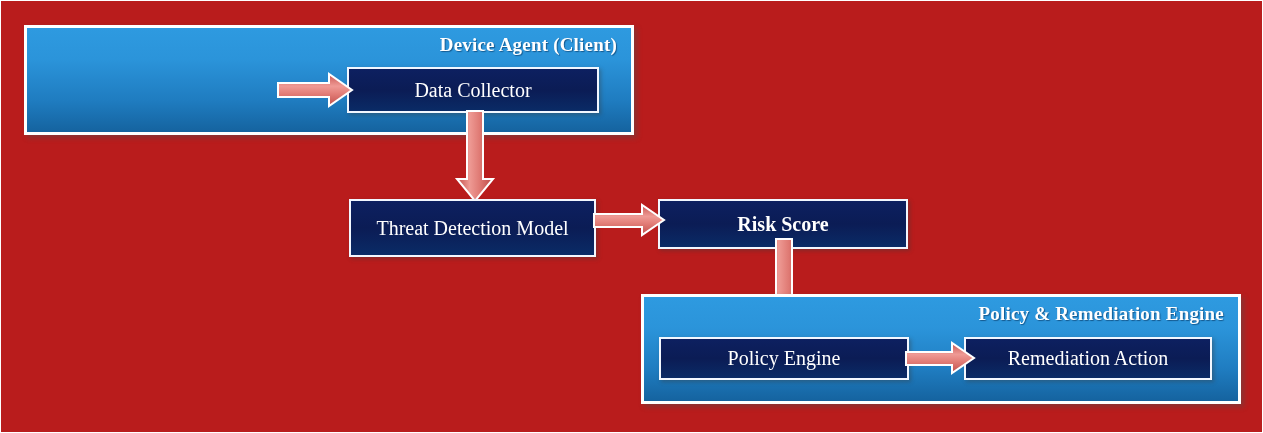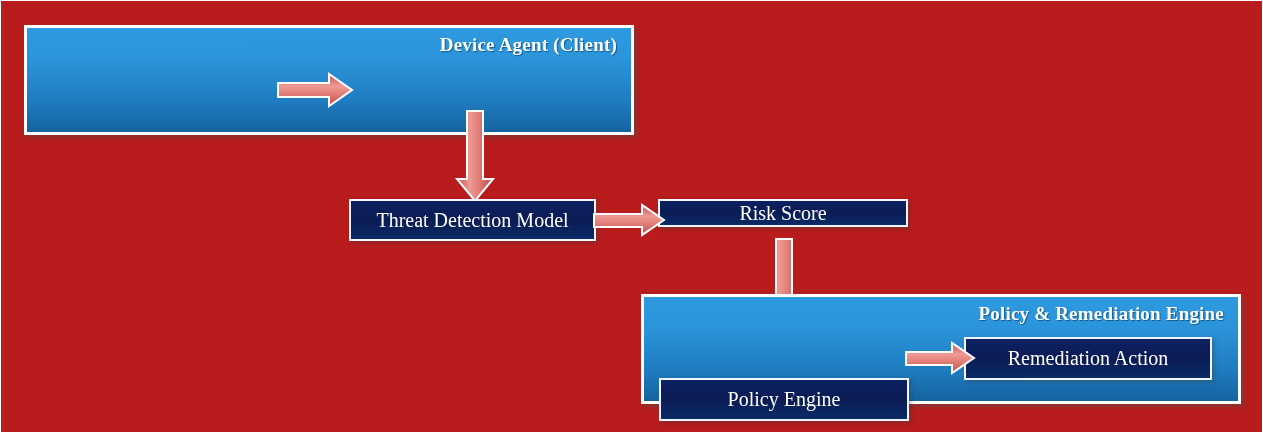--- a/index.html
+++ b/index.html
@@ -64,20 +64,23 @@
 </head>
 <body>
 
 <div id="canvas">
 
   <div class="panel" style="left:23px; top:24px; width:610px; height:110px;">
     <span class="panel-title">Device Agent (Client)</span>
   </div>
 
 
+  <div class="node" style="left:346px; top:66px; width:252px; height:46px;">
+    <span>Data Collector</span>
+  </div>
 
   <div class="arrow" style="left:276px; top:72px; width:76px; height:34px;">
     <svg width="76" height="34" viewBox="0 0 76 34">
       <defs>
         <linearGradient id="gr-h1" x1="0" y1="0" x2="0" y2="1">
           <stop offset="0%" stop-color="#c85551"></stop>
           <stop offset="38%" stop-color="#ef9a95"></stop>
           <stop offset="62%" stop-color="#e27d77"></stop>
           <stop offset="100%" stop-color="#c14f4b"></stop>
         </linearGradient>
@@ -94,25 +97,25 @@
           <stop offset="35%" stop-color="#ee9a94"></stop>
           <stop offset="62%" stop-color="#e07b75"></stop>
           <stop offset="100%" stop-color="#bb4845"></stop>
         </linearGradient>
       </defs>
       <polygon points="14,0 30,0 30,68 40,68 22,90 4,68 14,68" fill="url(#gr-v1)" stroke="#ffffff" stroke-width="2"></polygon>
     </svg>
   </div>
 
 
-  <div class="node" style="left:348px; top:198px; width:247px; height:42px;">
+  <div class="node" style="left:348px; top:198px; width:247px; height:58px;">
     <span>Threat Detection Model</span>
   </div>
 
-  <div class="node" style="left:657px; top:198px; width:250px; height:28px;">
+  <div class="node" style="left:657px; top:198px; width:250px; height:50px;font-weight:bold;">
     <span>Risk Score</span>
   </div>
 
   <div class="arrow" style="left:592px; top:203px; width:72px; height:33px;">
     <svg width="72" height="33" viewBox="0 0 72 33">
       <defs>
         <linearGradient id="gr-h2" x1="0" y1="0" x2="0" y2="1">
           <stop offset="0%" stop-color="#c85551"></stop>
           <stop offset="38%" stop-color="#ef9a95"></stop>
           <stop offset="62%" stop-color="#e27d77"></stop>
@@ -134,21 +137,21 @@
         </linearGradient>
       </defs>
       <polygon points="14,0 30,0 30,73 40,73 22,95 4,73 14,73" fill="url(#gr-v2)" stroke="#ffffff" stroke-width="2"></polygon>
     </svg>
   </div>
 
   <div class="panel" style="left:640px; top:293px; width:600px; height:110px;padding-left:36px;">
     <span class="panel-title">Policy &amp; Remediation Engine</span>
   </div>
 
-  <div class="node" style="left:658px; top:336px; width:250px; height:43px;margin-top:41px;">
+  <div class="node" style="left:658px; top:336px; width:250px; height:43px;">
     <span>Policy Engine</span>
   </div>
 
   <div class="node" style="left:963px; top:336px; width:248px; height:43px;justify-content:center;">
     <span>Remediation Action</span>
   </div>
 
   <div class="arrow" style="left:904px; top:341px; width:70px; height:33px;">
     <svg width="70" height="33" viewBox="0 0 70 33">
       <defs>

